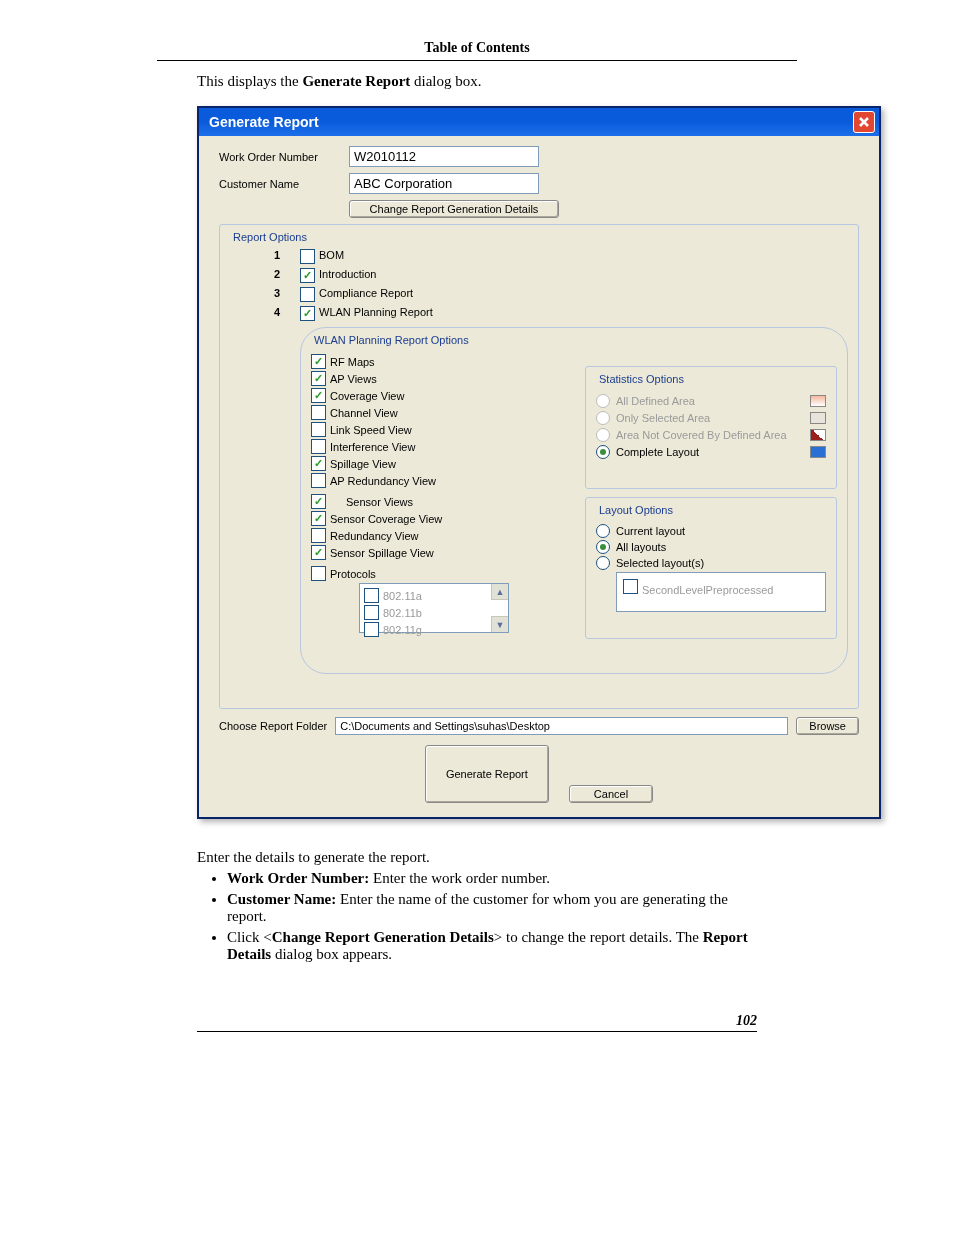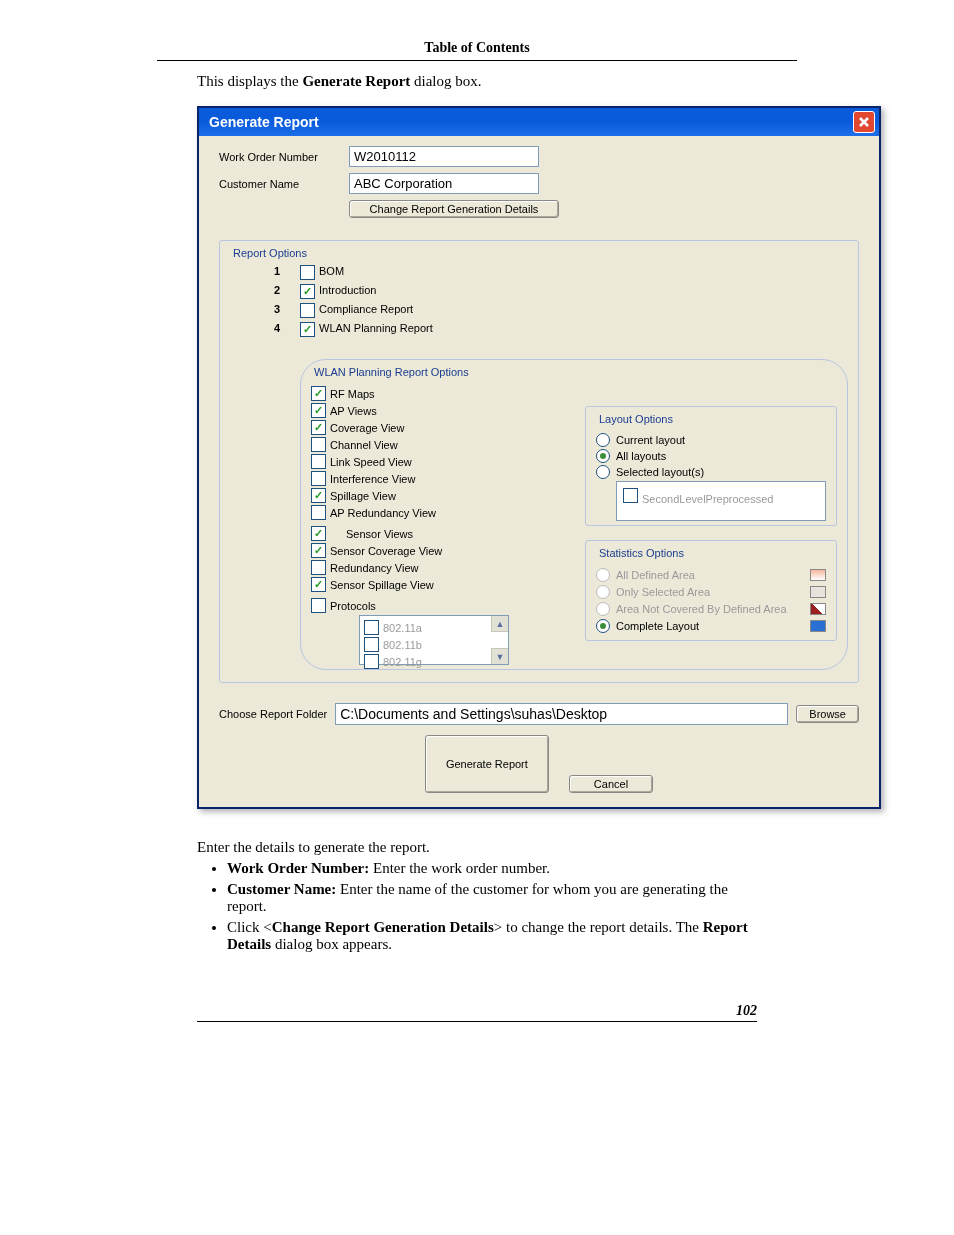--- a/index.html
+++ b/index.html
@@ -92,22 +92,22 @@
     background: #ece9d8;
     border: 1px solid #888;
     border-radius: 3px;
     padding: 2px 12px;
     cursor: pointer;
     box-shadow: inset 1px 1px 0 #fff, inset -1px -1px 0 #aca899;
   }
   .fieldset {
     border: 1px solid #b8c7e0;
     border-radius: 3px;
-    padding: 6px 10px 4px 10px;
-    margin: 22px 0 8px 0;
+    padding: 6px 10px 26px 10px;
+    margin: 6px 0 8px 0;
     position: relative;
   }
   .legend {
     color: #1a3d90;
     font-size: 11px;
     margin: -14px 0 6px 0;
     background: #ece9d8;
     display: inline-block;
     padding: 0 3px;
   }
@@ -144,22 +144,22 @@
   .scroll-up{top:0;border-bottom:1px solid #c7c7b7;}
   .scroll-down{bottom:0;border-top:1px solid #c7c7b7;}
   .layout-box {
     border:1px solid #7f9db9; background:#fff; width:210px; height:40px;
     padding:6px; box-sizing:border-box; font-size:11px; margin-left:20px;
   }
   .layout-box .chk { margin-right:4px; }
   .dimmed { color:#9a9a9a; }
   .stat-row { display:flex; align-items:center; justify-content:space-between; margin:3px 0; }
   .swatch { width:14px; height:10px; border:1px solid #888; flex-shrink:0; margin-left:6px; }
-  .footer-row { display:flex; align-items:center; gap:8px; margin-top:20px;justify-content:center; }
-  .folder-input { flex:1; font-family: Tahoma, Arial, sans-serif; font-size:14px; padding:2px 4px; border:1px solid #7f9db9; background:#fff; }
+  .footer-row { display:flex; align-items:center; gap:8px; margin-top:8px;justify-content:center; }
+  .folder-input { flex:1; font-family: Tahoma, Arial, sans-serif; font-size:11px; padding:2px 4px; border:1px solid #7f9db9; background:#fff; }
   .btn-row { display:flex; justify-content:center; gap:20px; margin-top:10px; }
   .doc-list { margin: 4px 40px 0 70px; padding:0; }
   .doc-list li { font-size:15px; margin-bottom:4px; }
   .page-num { text-align:right; font-weight:bold; font-style:italic; font-size:14px; margin:50px 40px 2px 40px; }
   .footer-title { text-align:center; font-weight:bold; font-style:italic; font-size:14px; margin-top:4px; }
 </style>
 </head>
 <body>
 
 <div class="page">
@@ -292,39 +292,20 @@
                         <span class="chk"></span>
                         <span class="dimmed">802.11g</span>
                       </div>
                     <div class="scroll-up">▲</div>
                     <div class="scroll-down">▼</div>
                   </div>
                 </div>
               </div>
 
               <div class="col">
-                <div class="fieldset">
-                  <div class="legend">Layout Options</div>
-                  <div class="optline">
-                      <span class="radio"></span>
-                      <span>Current layout</span>
-                    </div>
-                  <div class="optline">
-                      <span class="radio on"></span>
-                      <span>All layouts</span>
-                    </div>
-                  <div class="optline">
-                      <span class="radio"></span>
-                      <span>Selected layout(s)</span>
-                    </div>
-                  <div class="layout-box">
-                    <span class="chk"></span><span class="dimmed">SecondLevelPreprocessed</span>
-                  </div>
-                </div>
-
                 <div class="fieldset" style="margin-top:14px;">
                   <div class="legend">Statistics Options</div>
                   <div class="stat-row">
                       <span style="display:flex;align-items:center;">
                         <span class="radio disabled"></span>
                         <span class="dimmed">All Defined Area</span>
                       </span>
                       <span class="swatch" style="background:linear-gradient(#f5b79b,#fff);"></span>
                     </div>
                   <div class="stat-row">
@@ -342,20 +323,39 @@
                       <span class="swatch" style="background:linear-gradient(45deg,#9a1f1f 50%,#fff 50%);"></span>
                     </div>
                   <div class="stat-row">
                       <span style="display:flex;align-items:center;">
                         <span class="radio on"></span>
                         <span>Complete Layout</span>
                       </span>
                       <span class="swatch" style="background:#2a6fd4;"></span>
                     </div>
                 </div>
+
+                <div class="fieldset">
+                  <div class="legend">Layout Options</div>
+                  <div class="optline">
+                      <span class="radio"></span>
+                      <span>Current layout</span>
+                    </div>
+                  <div class="optline">
+                      <span class="radio on"></span>
+                      <span>All layouts</span>
+                    </div>
+                  <div class="optline">
+                      <span class="radio"></span>
+                      <span>Selected layout(s)</span>
+                    </div>
+                  <div class="layout-box">
+                    <span class="chk"></span><span class="dimmed">SecondLevelPreprocessed</span>
+                  </div>
+                </div>
               </div>
             </div>
           </div>
         </div>
 
         <div class="footer-row">
           <span>Choose Report Folder</span>
           <input class="folder-input" value="C:\Documents and Settings\suhas\Desktop" style="">
           <button class="btn">Browse</button>
         </div>

